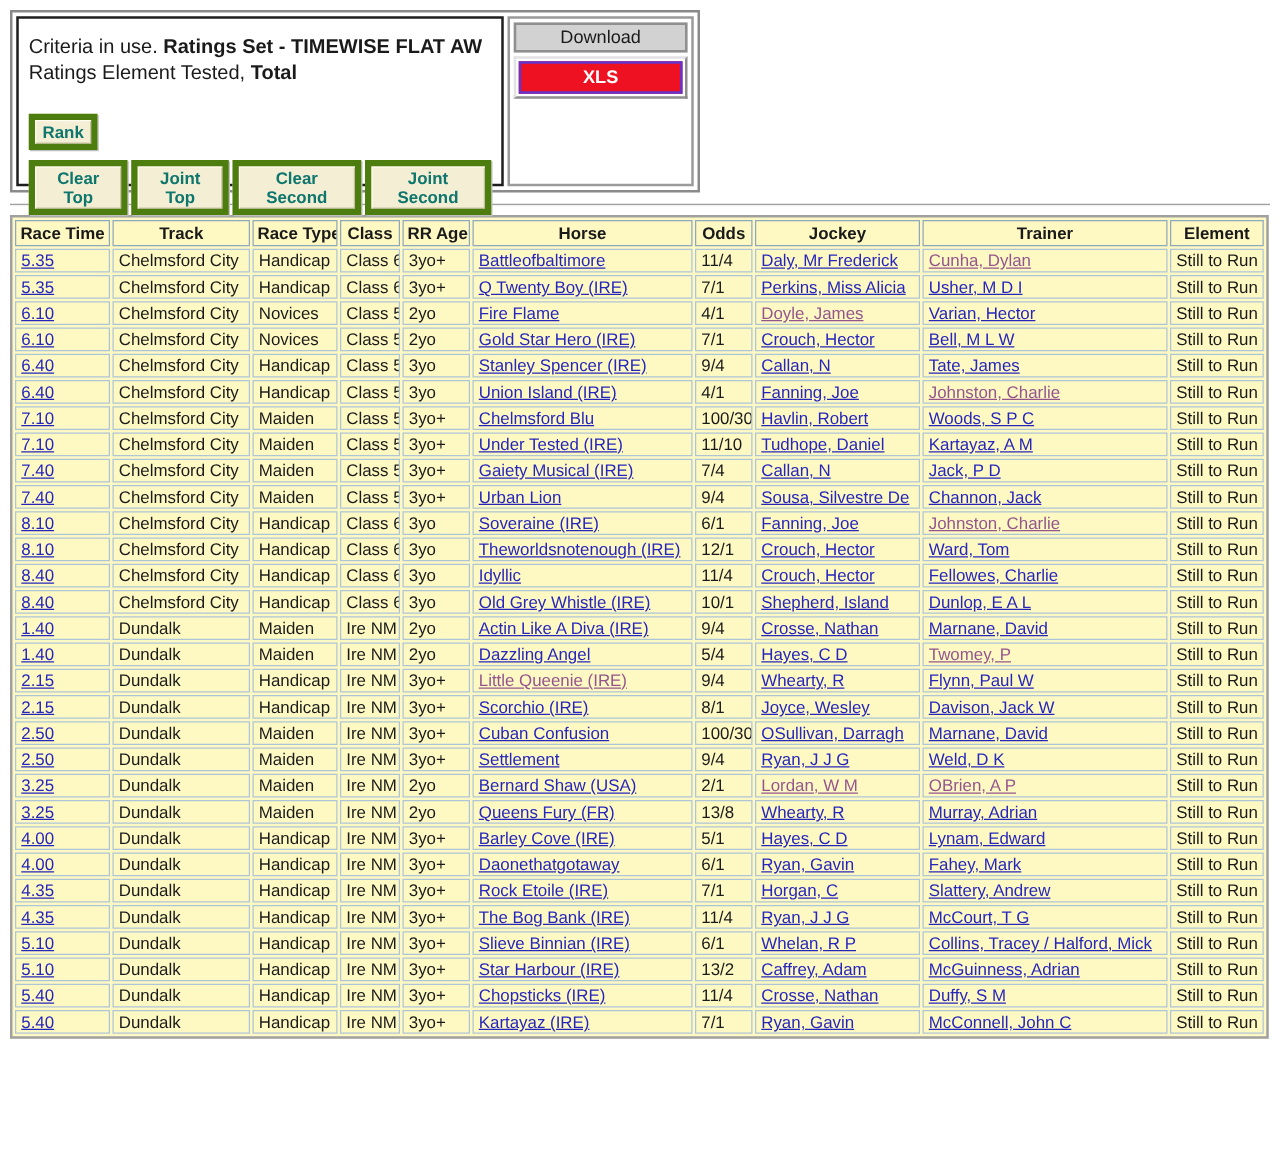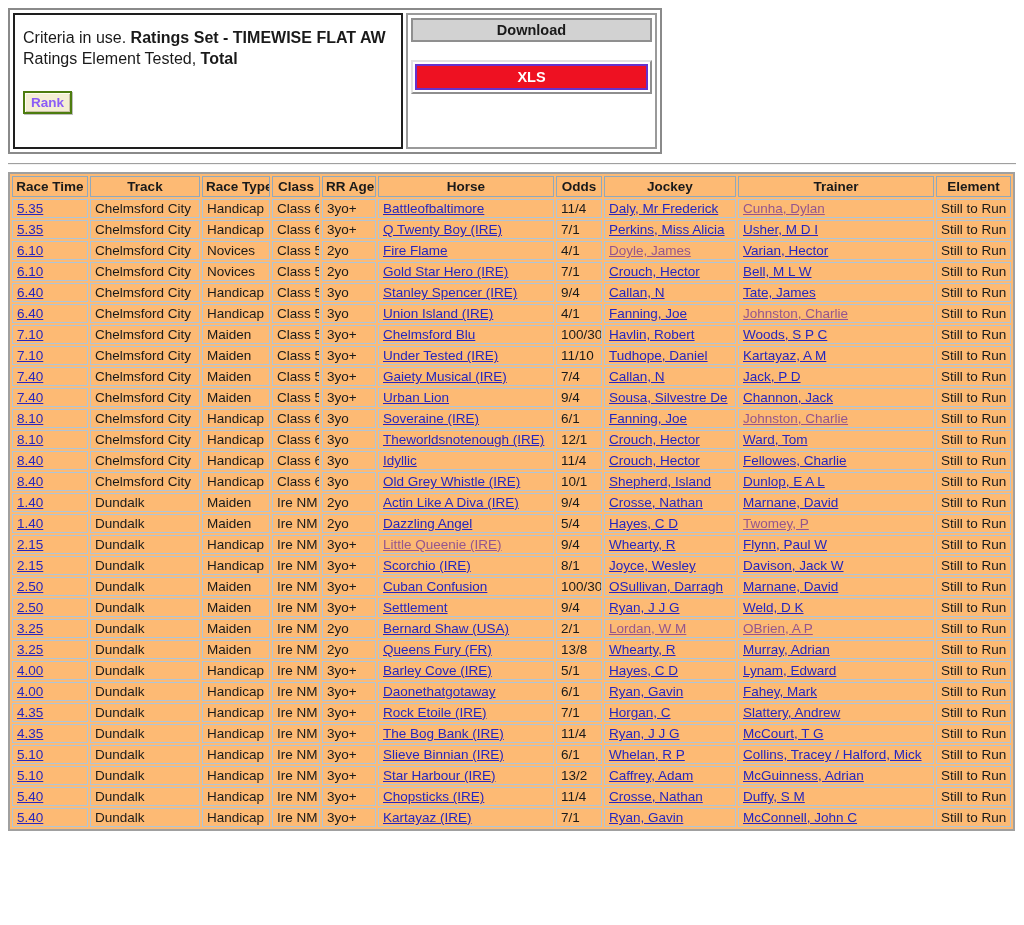--- a/index.html
+++ b/index.html
@@ -13,21 +13,21 @@
   *{box-sizing:border-box;}
   html,body{margin:0;padding:0;background:#ffffff;}
   body{
     font-family:"Liberation Sans", sans-serif;
     color:#1a1a1a;
     padding:8px;
     width:1024px;
   }
   
   .top-wrap{
-    width:654px;
+    width:552px;
     height:146px;
     border:2px solid #8a8a8a;
     padding:3px;
     display:flex;
     gap:3px;
   }
   .criteria-box{
     width:390px;
     border:2px solid #1e1e1e;
     padding:4px 8px;
@@ -36,43 +36,43 @@
     margin-top:8px;
     font-size:16px;
     line-height:21px;
     white-space:nowrap;
     overflow:hidden;
   }
   .crit-btn{
     font-family:"Liberation Sans", sans-serif;
     font-size:13.5px;
     font-weight:bold;
-    color:#8b5cf6;
+    color:#0f766e;
     background:#f4eed4;
-    border:2px solid #4d7c0f;
+    border:5px solid #4d7c0f;
     box-shadow:inset 1px 1px 0 #fffdf0, inset -1px -1px 0 #c9c1a6, 1px 1px 0 #bfbfbf;
     padding:2px 6px;
     cursor:pointer;
   }
   .rank-row{margin-top:22px;}
   .btn-row{margin-top:8px;display:flex;gap:3px;}
   .download-box{
     flex:1;
     border:2px solid #9a9a9a;
     padding:3px;
   }
   .dl-header{
     background:#d2d2d2;
     border:2px solid #8f8f8f;
     text-align:center;
-    font-weight:bold;
+    font-weight:normal;
     font-size:14.5px;
     padding:2px 0;
   }
-  .dl-row{display:flex;gap:0;margin-top:18px;align-items:center;}
+  .dl-row{display:flex;gap:0;margin-top:3px;align-items:center;}
   .dl-cell{flex:1;border:2px outset #e2e2e2;padding:2px;}
   .dl-btn{
     display:block;
     border:2px solid #6633cc;
     color:#ffffff;
     font-weight:bold;
     font-size:14.5px;
     text-align:center;
     text-decoration:none;
     padding:3px 0;
@@ -86,21 +86,21 @@
     border:none;
     border-top:1px solid #9f9f9f;
     border-bottom:1px solid #f2f2f2;
     height:0;
   }
   
   table.race-table{
     border-collapse:separate;
     border-spacing:2px;
     border:2px solid #a0a0a0;
-    background:#fdba74;
+    background:#fef9c3;
     width:1007px;
     table-layout:fixed;
   }
   .race-table th{
     border:1px solid var(--head-border);
     font-size:13.5px;
     font-weight:bold;
     padding:2px 3px;
     height:19px;
     text-align:center;
@@ -134,20 +134,26 @@
 <body>
 
 <div class="top-wrap">
   <div class="criteria-box">
     <div class="criteria-text">
       <span>Criteria in use. </span><b>Ratings Set - TIMEWISE FLAT AW</b><br>
       <span>Ratings Element Tested, </span><b>Total</b>
     </div>
     <div class="rank-row">
       <button class="crit-btn">Rank</button>
+    </div>
+    <div class="btn-row">
+      <button class="crit-btn">Clear Top</button>
+      <button class="crit-btn">Joint Top</button>
+      <button class="crit-btn">Clear Second</button>
+      <button class="crit-btn">Joint Second</button>
     </div>
   </div>
   <div class="download-box">
     <div class="dl-header">Download</div>
     <div class="dl-row">
       <div class="dl-cell">
         <a class="dl-btn xls">XLS</a>
       </div>
     </div>
   </div>

